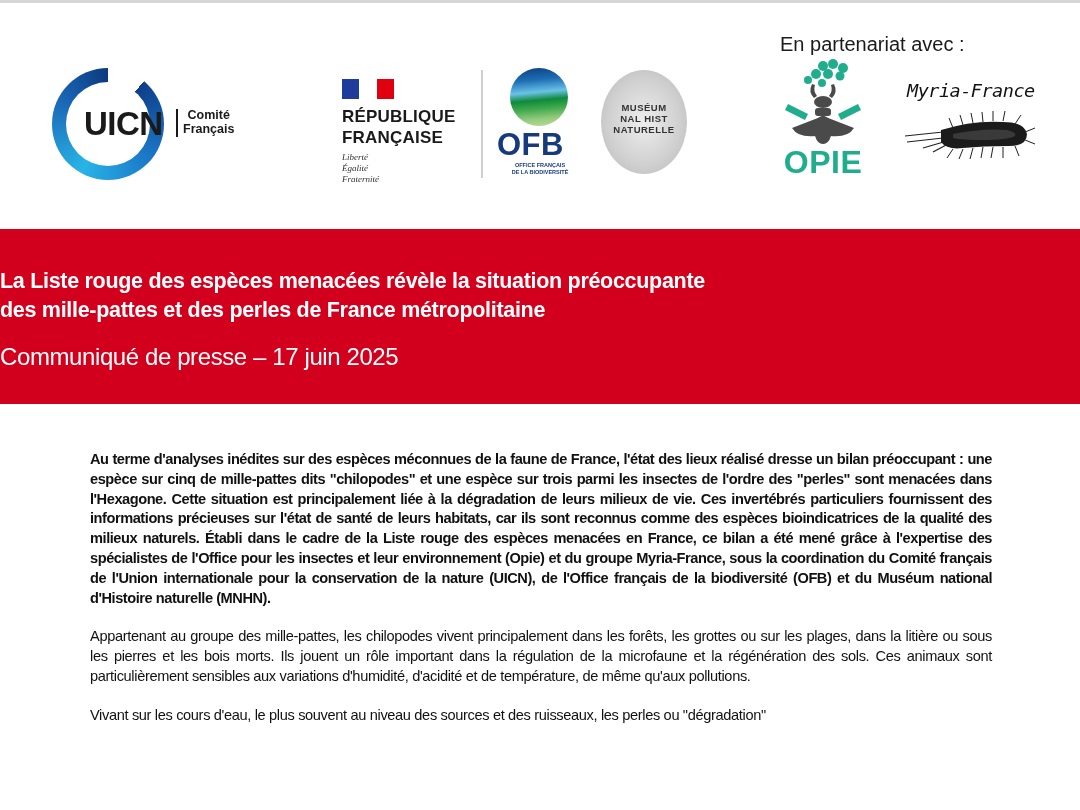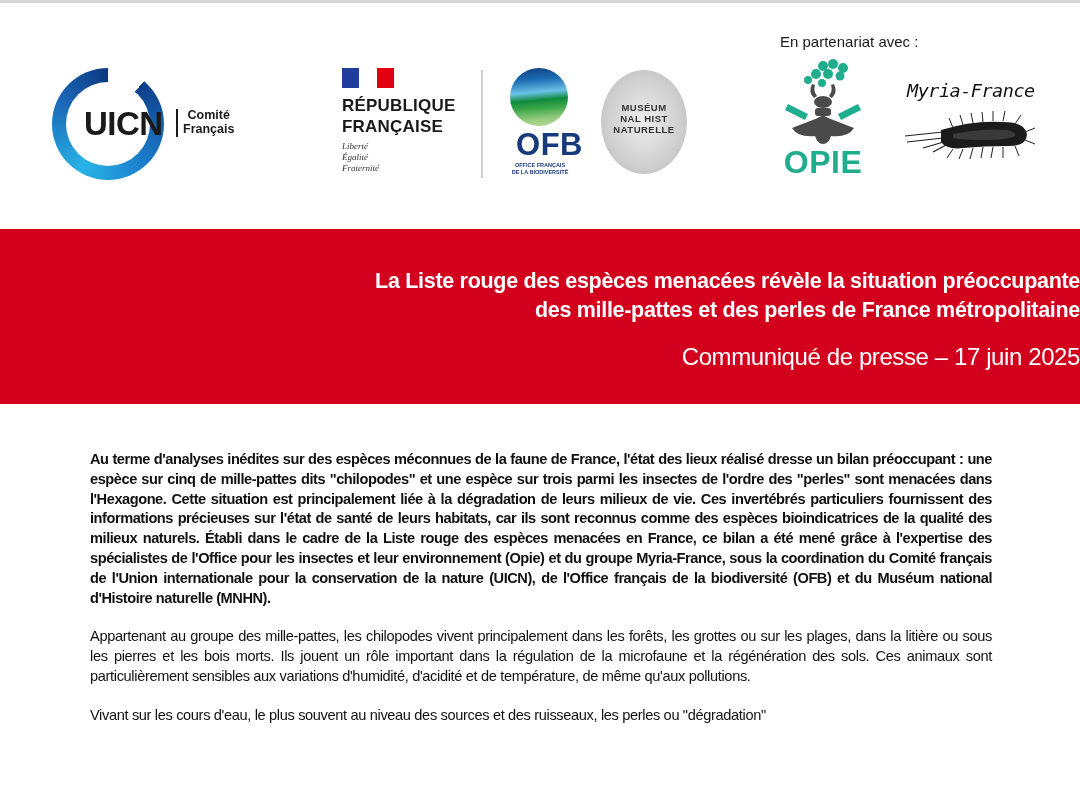--- a/index.html
+++ b/index.html
@@ -12,51 +12,51 @@
     .logos { position: absolute; left: 0; top: 0; width: 1080px; height: 229px; }
 
     .uicn { position: absolute; left: 52px; top: 68px; width: 200px; height: 112px; }
     .uicn-ring { position: absolute; left: 0; top: 0; width: 112px; height: 112px; border-radius: 50%;
       background: conic-gradient(from 40deg, #0e3f8a 0deg, #1b78c8 90deg, #28b4e6 170deg, #1a64b4 260deg, #0b3a80 320deg, transparent 320deg, transparent 360deg); }
     .uicn-ring::after { content: ""; position: absolute; left: 14px; top: 14px; width: 84px; height: 84px; border-radius: 50%; background: #fff; }
     .uicn-word { position: absolute; left: 32px; top: 37px; font-weight: 700; font-size: 33px; letter-spacing: -0.5px; color: #1a1a1a; }
     .uicn-bar { position: absolute; left: 124px; top: 41px; width: 2px; height: 28px; background: #1a1a1a; }
     .uicn-sub { position: absolute; left: 131px; top: 40px; font-size: 12.5px; line-height: 14px; color: #1a1a1a; font-weight: 700; text-align: center; }
 
-    .rf { position: absolute; left: 342px; top: 68px; width: 130px; height: 112px; }
+    .rf { position: absolute; left: 342px; top: 79px; width: 130px; height: 112px; }
     .rf-flag { display: flex; width: 52px; height: 20px; margin-bottom: 7px; }
     .rf-flag span { flex: 1; }
     .rf-flag .b { background: #1f3b9c; }
     .rf-flag .w { background: #ffffff; }
     .rf-flag .r { background: #e1000f; }
     .rf-title { font-weight: 700; font-size: 17px; line-height: 21px; color: #1a1a1a; letter-spacing: 0.2px; }
     .rf-motto { font-family: "Liberation Serif", serif; font-style: italic; font-size: 9px; line-height: 11px; color: #333; margin-top: 4px; }
 
     .v-divider { position: absolute; left: 481px; top: 70px; width: 2px; height: 108px; background: #cfcfcf; }
 
     .ofb { position: absolute; left: 497px; top: 68px; width: 86px; height: 112px; }
     .ofb-globe { width: 58px; height: 58px; border-radius: 50%; margin-left: 13px; overflow: hidden;
       background: linear-gradient(175deg, #0f3d80 0%, #1d6db3 22%, #6ac2e6 42%, #0f8a3c 55%, #3da84b 68%, #95cb7e 85%, #b9dc9a 100%); }
-    .ofb-word { font-weight: 700; font-size: 31px; line-height: 34px; color: #173a7c; text-align: right; letter-spacing: 0.5px; margin-top: 2px; }
+    .ofb-word { font-weight: 700; font-size: 31px; line-height: 34px; color: #173a7c; text-align: left; letter-spacing: 0.5px; margin-top: 2px; }
     .ofb-sub { font-weight: 700; font-size: 5.5px; line-height: 7px; color: #173a7c; text-align: center; }
 
     .mnhn { position: absolute; left: 601px; top: 70px; width: 86px; height: 104px; border-radius: 50%;
       background: radial-gradient(ellipse at center, #eeeeee 0%, #cfcfcf 60%, #b5b5b5 100%); }
     .mnhn-text { position: absolute; left: 0; top: 32px; width: 86px; text-align: center; font-weight: 700; font-size: 9.5px; line-height: 11px; color: #333; letter-spacing: 0.5px; }
 
-    .partner-label { position: absolute; left: 780px; top: 33px; font-size: 15px; color: #1a1a1a; }
+    .partner-label { position: absolute; left: 780px; top: 33px; font-size: 20px; color: #1a1a1a; }
 
     .opie { position: absolute; left: 778px; top: 58px; width: 90px; height: 124px; }
     .opie-word { position: absolute; left: 0; top: 86px; width: 90px; text-align: center; font-weight: 700; font-size: 32px; color: #1fad8e; letter-spacing: 0.5px; }
 
     .myria { position: absolute; left: 903px; top: 80px; width: 140px; height: 90px; font-style: italic; }
     .myria-word { position: absolute; left: 4px; top: 0; font-family: "DejaVu Sans Mono", monospace; font-size: 18.5px; color: #111; letter-spacing: -0.5px; }
 
     
-    .banner { position: absolute; left: 0; top: 229px; width: 1080px; height: 175px; background: #d2001c; color: #fff; text-align: right; }
+    .banner { position: absolute; left: 0; top: 229px; width: 1080px; height: 175px; background: #d2001c; color: #fff; text-align: left; }
     .banner-title { position: absolute; left: 0; top: 38px; width: 1080px; font-weight: 700; font-size: 21.5px; line-height: 29px; letter-spacing: -0.3px; }
     .banner-sub { position: absolute; left: 0; top: 114px; width: 1080px; font-size: 24px; letter-spacing: -0.4px; }
 
     
     .content { position: absolute; left: 90px; top: 450px; width: 902px; }
     .para { font-size: 14.6px; line-height: 19.8px; text-align: justify; letter-spacing: -0.35px; color: #111; }
     .para.bold { font-weight: 700; letter-spacing: -0.45px; }
     .para + .para { margin-top: 19px; }
   </style>
 </head>

